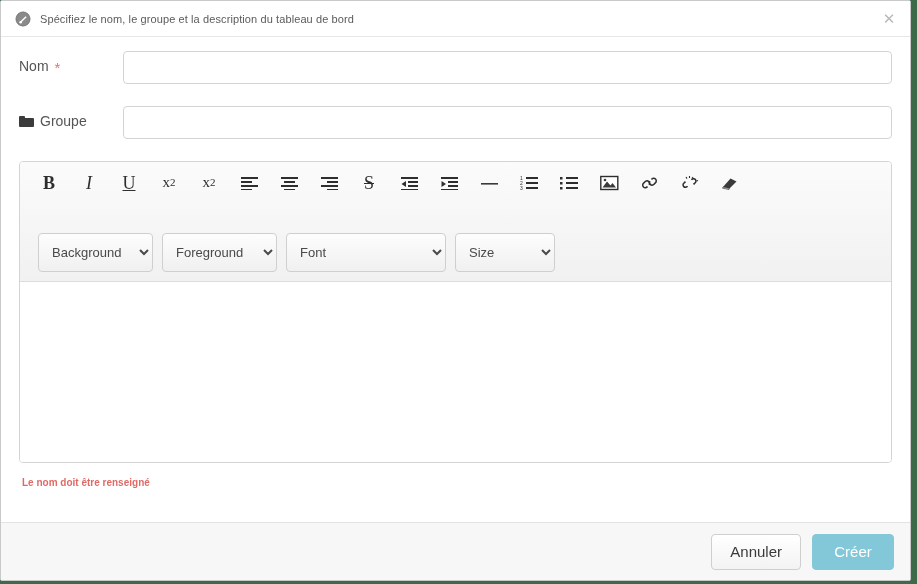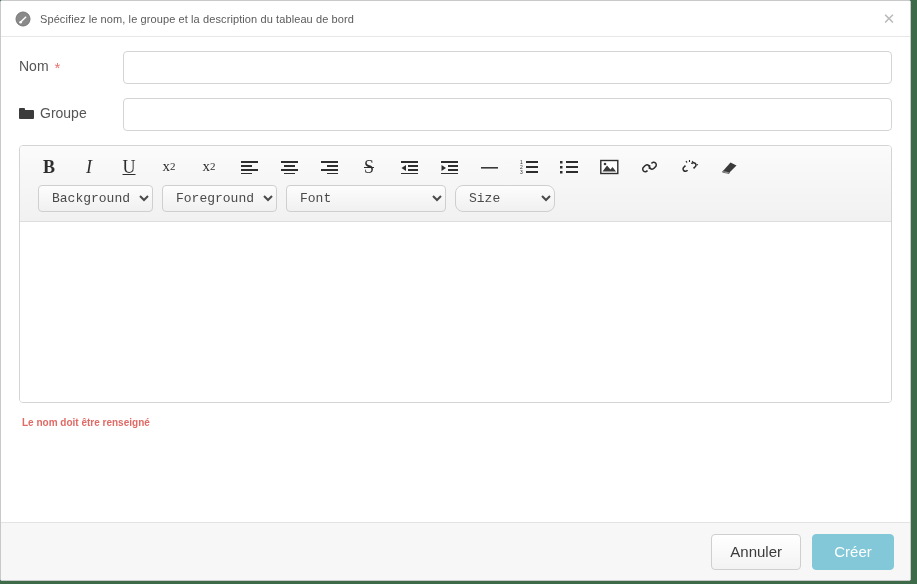--- a/index.html
+++ b/index.html
@@ -69,21 +69,21 @@
   .dlg-body {
     flex: 1 1 auto;
     padding: 14px 18px 0 18px;
     background: #ffffff;
     overflow: hidden;
   }
 
   .form-row {
     display: flex;
     align-items: flex-start;
-    margin-bottom: 14px;
+    margin-bottom: 22px;
   }
   .form-label {
     width: 104px;
     flex: 0 0 104px;
     font-size: 14px;
     color: #555555;
     padding-top: 7px;
     display: flex;
     align-items: center;
     gap: 6px;
@@ -162,35 +162,36 @@
     cursor: pointer;
     color: #2e2e2e;
     font-size: 16px;
     line-height: 1;
     user-select: none;
   }
   .tb-btn.serif { font-family: "Liberation Serif", serif; font-size: 18px; }
   .tb-btn svg { display: block; }
 
   .tb-select {
-    height: 27px;
+    height: 39px;
     border: 1px solid #cfcfcf;
     border-radius: 4px;
     background: linear-gradient(to bottom,#fdfdfd 0%, #f0f0f0 100%);
     font-size: 13px;
     color: #4a4a4a;
-    font-family: Liberation Mono, monospace;
+    font-family: Liberation Sans, sans-serif;
     padding: 0 6px 0 9px;
     cursor: pointer;
     outline: none;
+    margin-top: 32px;
   }
   .sel-bg { width: 115px; }
   .sel-fg { width: 115px; }
   .sel-font { width: 160px; }
-  .sel-size { width: 100px; border-radius: 8px; }
+  .sel-size { width: 100px; }
 
   .editor-canvas {
     flex: 1 1 auto;
     background: #ffffff;
     min-height: 180px;
     outline: none;
   }
 
   
   .error-msg {

